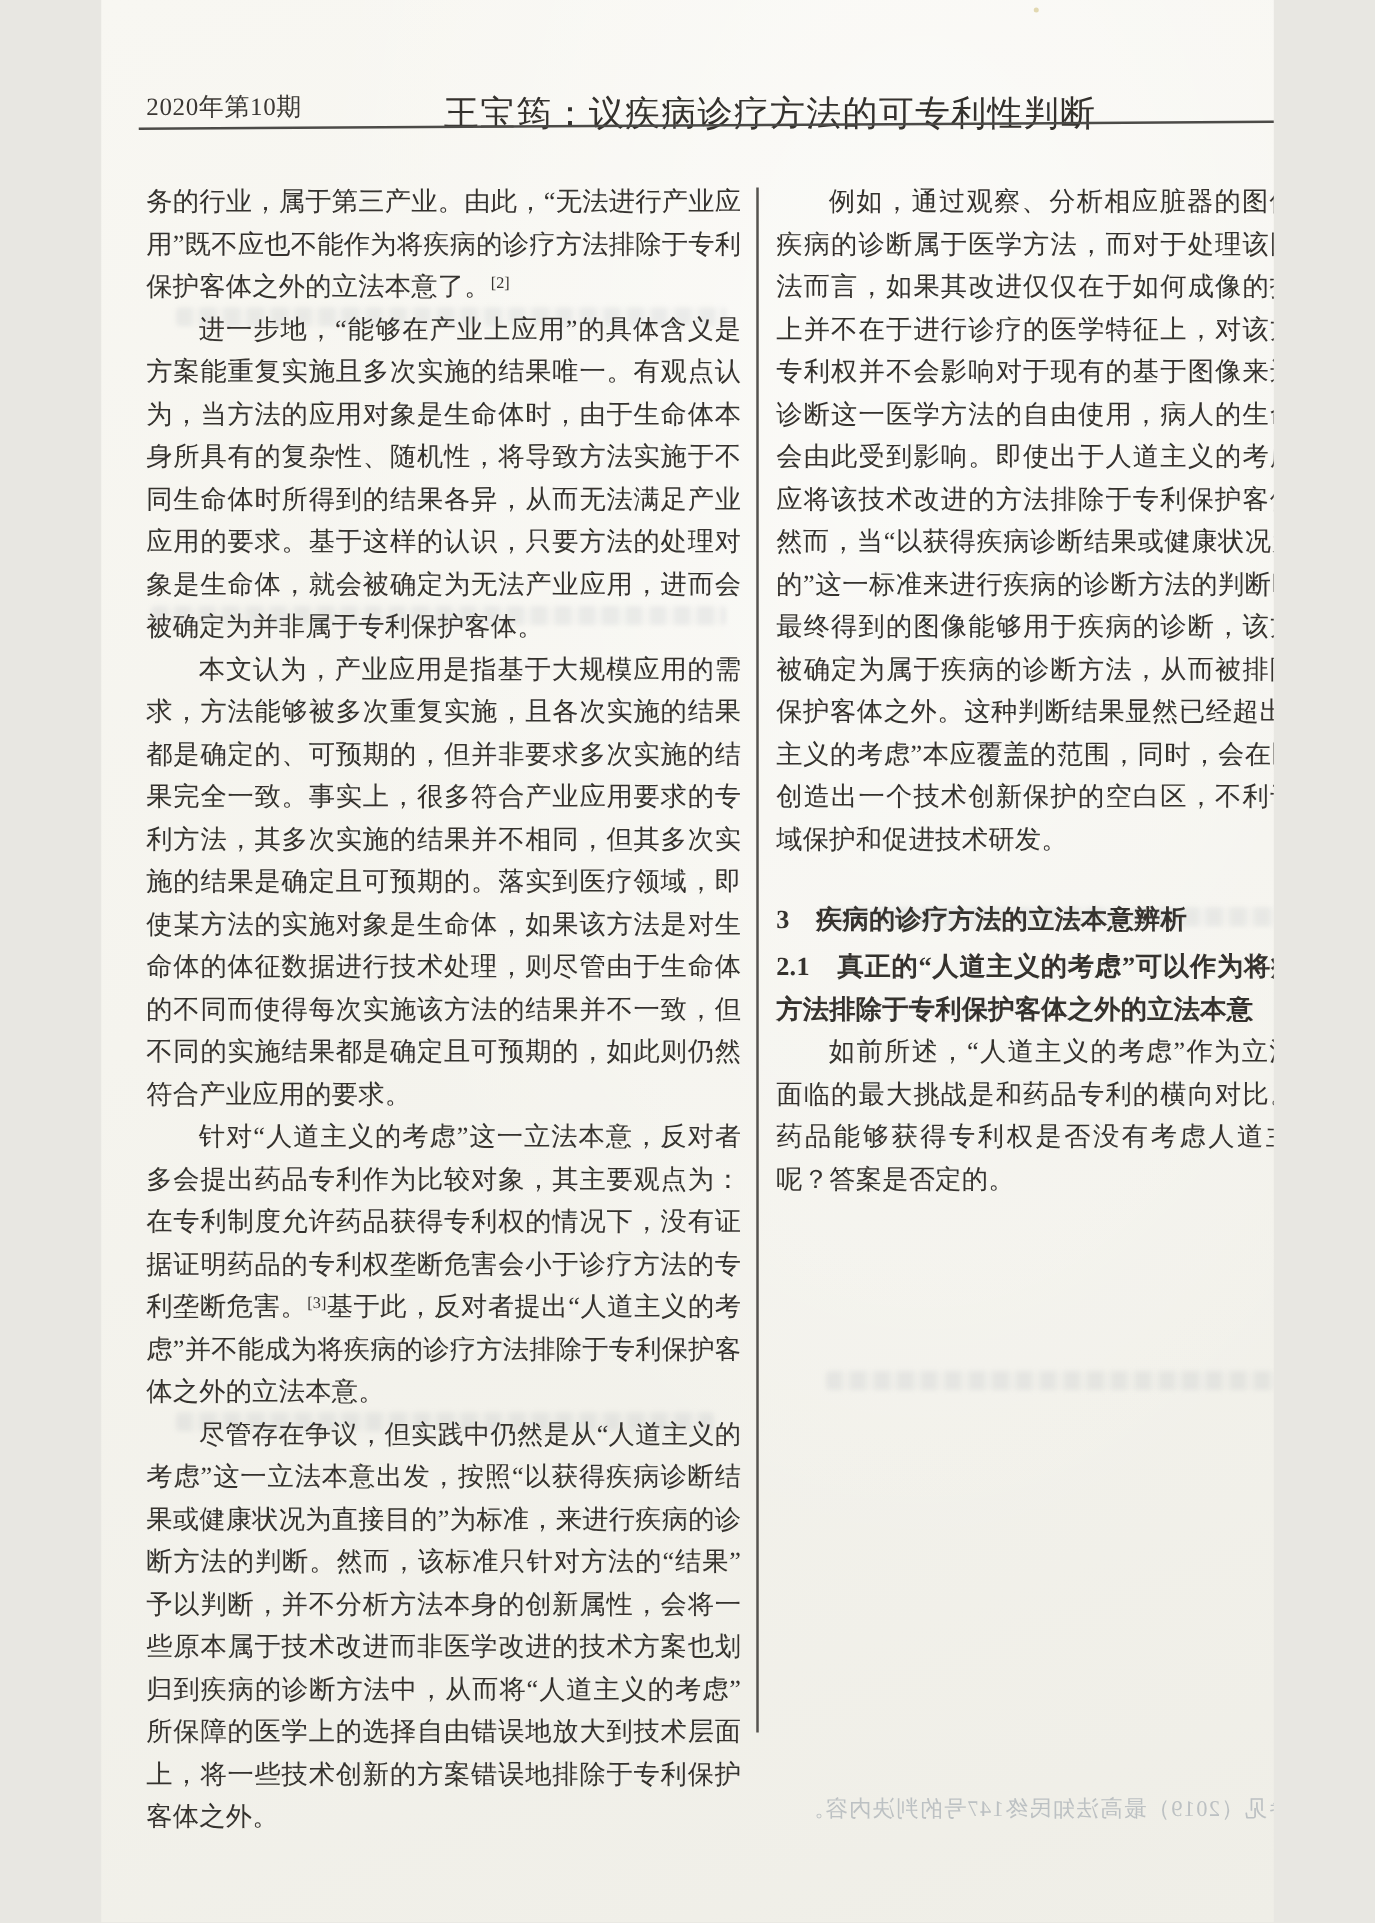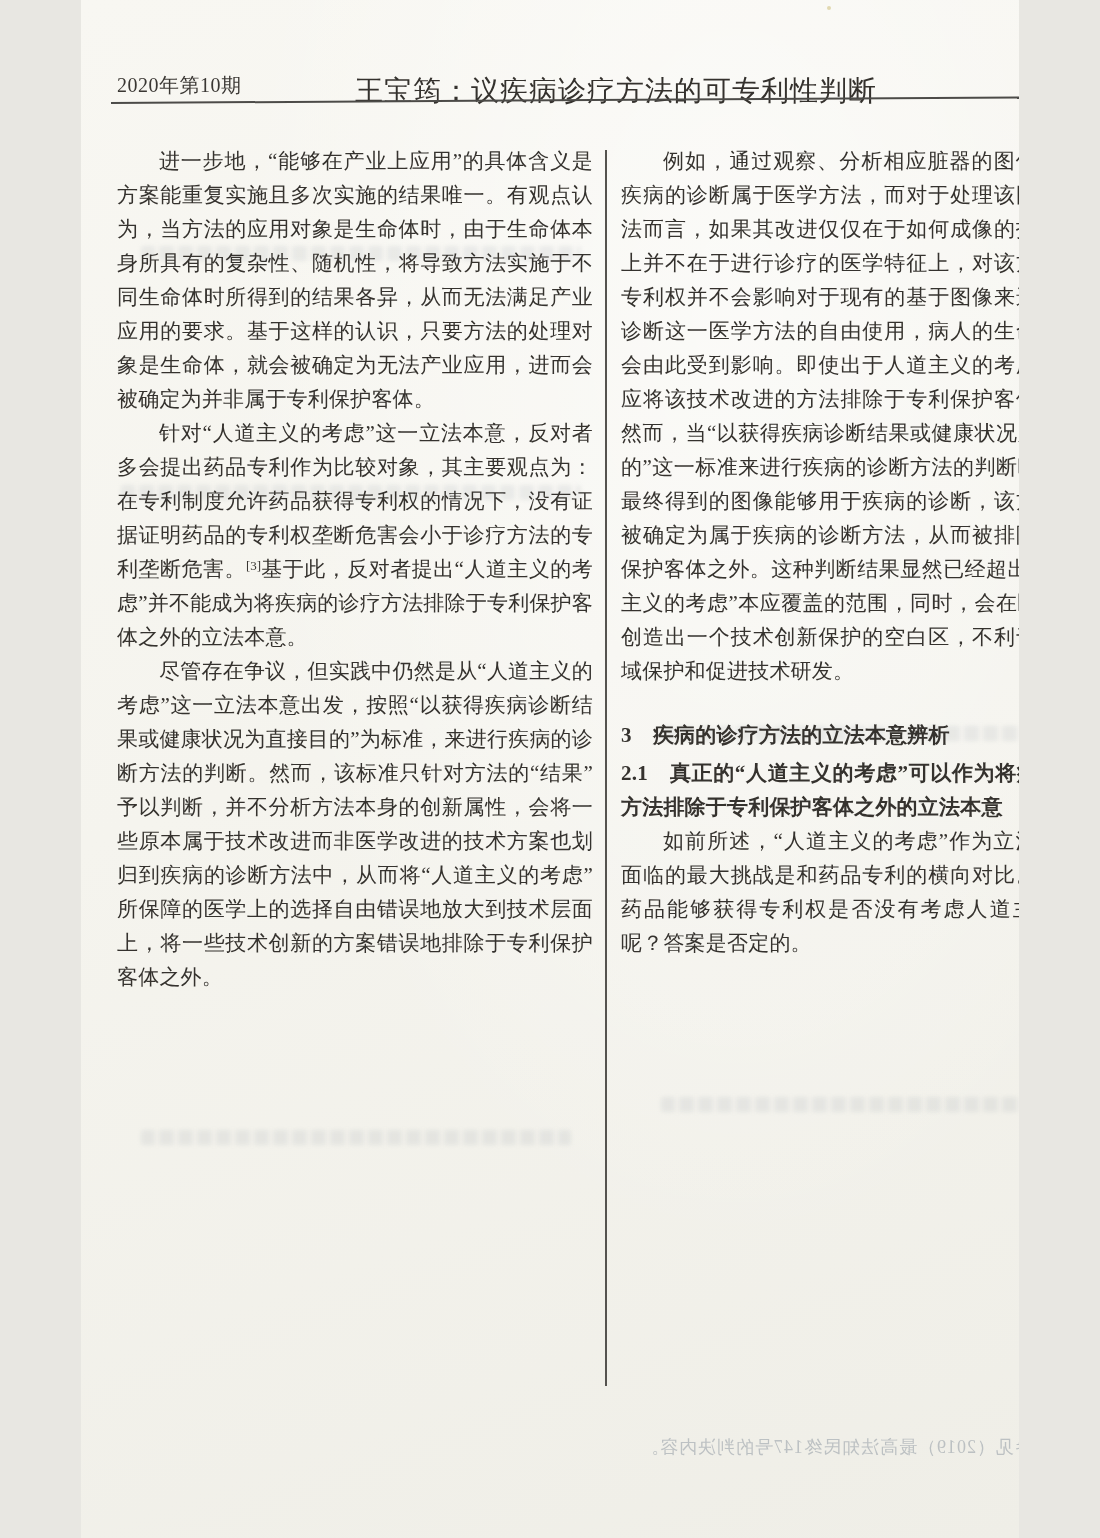--- a/index.html
+++ b/index.html
@@ -57,21 +57,23 @@
 
   <div class="smudge" style="left:60px;top:246px;width:440px;"></div>
   <div class="smudge" style="left:40px;top:485px;width:460px;"></div>
   <div class="smudge" style="left:580px;top:726px;width:430px;"></div>
   <div class="smudge" style="left:580px;top:1097px;width:440px;"></div>
   <div class="smudge" style="left:60px;top:1130px;width:430px;"></div>
   <div class="speck" style="left:1048px;top:9px;"></div>
   <div class="speck" style="left:746px;top:6px;width:4px;"></div>
 
   <div class="column left">
+    <p><span>务的行业，属于第三产业。由此，“无法进行产业应用”既不应也不能作为将疾病的诊疗方法排除于专利保护客体之外的立法本意了。</span><sup class="fnref">[2]</sup></p>
     <p class="indent">进一步地，“能够在产业上应用”的具体含义是方案能重复实施且多次实施的结果唯一。有观点认为，当方法的应用对象是生命体时，由于生命体本身所具有的复杂性、随机性，将导致方法实施于不同生命体时所得到的结果各异，从而无法满足产业应用的要求。基于这样的认识，只要方法的处理对象是生命体，就会被确定为无法产业应用，进而会被确定为并非属于专利保护客体。</p>
+    <p class="indent">本文认为，产业应用是指基于大规模应用的需求，方法能够被多次重复实施，且各次实施的结果都是确定的、可预期的，但并非要求多次实施的结果完全一致。事实上，很多符合产业应用要求的专利方法，其多次实施的结果并不相同，但其多次实施的结果是确定且可预期的。落实到医疗领域，即使某方法的实施对象是生命体，如果该方法是对生命体的体征数据进行技术处理，则尽管由于生命体的不同而使得每次实施该方法的结果并不一致，但不同的实施结果都是确定且可预期的，如此则仍然符合产业应用的要求。</p>
     <p class="indent"><span>针对“人道主义的考虑”这一立法本意，反对者多会提出药品专利作为比较对象，其主要观点为：在专利制度允许药品获得专利权的情况下，没有证据证明药品的专利权垄断危害会小于诊疗方法的专利垄断危害。</span><sup class="fnref">[3]</sup><span>基于此，反对者提出“人道主义的考虑”并不能成为将疾病的诊疗方法排除于专利保护客体之外的立法本意。</span></p>
     <p class="indent">尽管存在争议，但实践中仍然是从“人道主义的考虑”这一立法本意出发，按照“以获得疾病诊断结果或健康状况为直接目的”为标准，来进行疾病的诊断方法的判断。然而，该标准只针对方法的“结果”予以判断，并不分析方法本身的创新属性，会将一些原本属于技术改进而非医学改进的技术方案也划归到疾病的诊断方法中，从而将“人道主义的考虑”所保障的医学上的选择自由错误地放大到技术层面上，将一些技术创新的方案错误地排除于专利保护客体之外。</p>
   </div>
 
   <div class="column right">
     <p class="indent">例如，通过观察、分析相应脏器的图像来进行疾病的诊断属于医学方法，而对于处理该图像的方法而言，如果其改进仅仅在于如何成像的技术特征上并不在于进行诊疗的医学特征上，对该方法授予专利权并不会影响对于现有的基于图像来进行疾病诊断这一医学方法的自由使用，病人的生命健康不会由此受到影响。即使出于人道主义的考虑，也不应将该技术改进的方法排除于专利保护客体之外。然而，当“以获得疾病诊断结果或健康状况为直接目的”这一标准来进行疾病的诊断方法的判断时，只要最终得到的图像能够用于疾病的诊断，该方法就会被确定为属于疾病的诊断方法，从而被排除于专利保护客体之外。这种判断结果显然已经超出了“人道主义的考虑”本应覆盖的范围，同时，会在医学领域创造出一个技术创新保护的空白区，不利于在该领域保护和促进技术研发。</p>
     <p class="h-sec h-gap">3　疾病的诊疗方法的立法本意辨析</p>
     <p class="h-sec">2.1　真正的“人道主义的考虑”可以作为将疾病诊疗方法排除于专利保护客体之外的立法本意</p>
     <p class="indent">如前所述，“人道主义的考虑”作为立法本意所面临的最大挑战是和药品专利的横向对比。那么，药品能够获得专利权是否没有考虑人道主义因素呢？答案是否定的。</p>
   </div>

